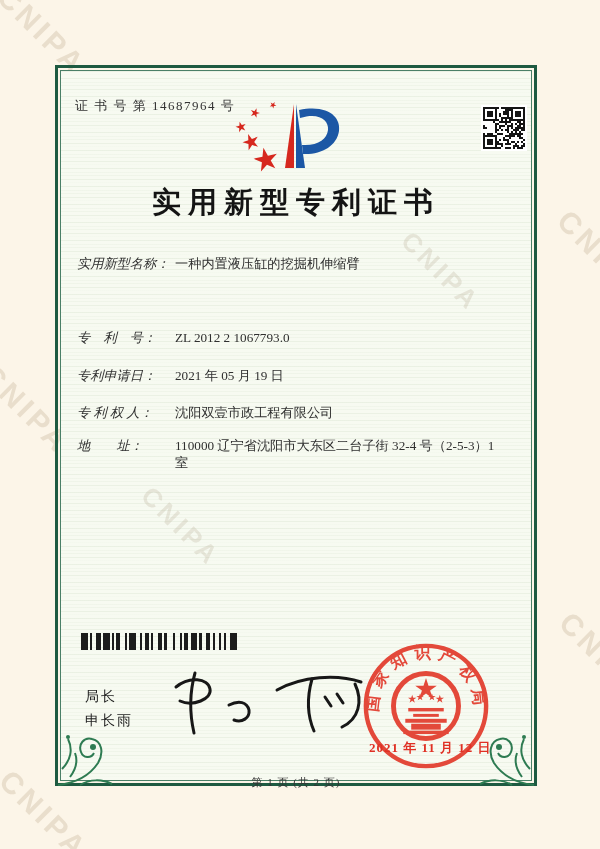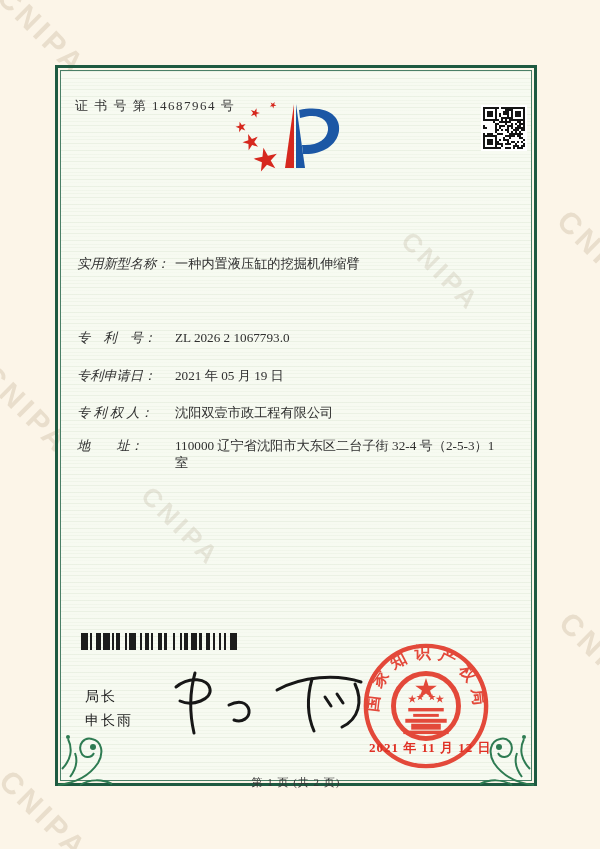--- a/index.html
+++ b/index.html
@@ -319,26 +319,27 @@
           <div style="grid-area: 21 / 9;"></div>
           <div style="grid-area: 21 / 12;"></div>
           <div style="grid-area: 21 / 13;"></div>
           <div style="grid-area: 21 / 14;"></div>
           <div style="grid-area: 21 / 16;"></div>
           <div style="grid-area: 21 / 18;"></div>
           <div style="grid-area: 21 / 19;"></div>
           <div style="grid-area: 21 / 20;"></div>
         </div>
 
+      <div class="title">实用新型专利证书</div>
 
       <div class="frow" style="top:184px">
         <span class="flabel">实用新型名称：</span><span class="fvalue">一种内置液压缸的挖掘机伸缩臂</span>
       </div>
       <div class="frow" style="top:258px">
-        <span class="flabel">专　利　号：</span><span class="fvalue">ZL 2026 2 1067793.0</span>
+        <span class="flabel">专　利　号：</span><span class="fvalue">ZL 2012 2 1067793.0</span>
       </div>
       <div class="frow" style="top:296px">
         <span class="flabel">专利申请日：</span><span class="fvalue">2021 年 05 月 19 日</span>
       </div>
       <div class="frow" style="top:333px">
         <span class="flabel">专 利 权 人：</span><span class="fvalue">沈阳双壹市政工程有限公司</span>
       </div>
       <div class="frow" style="top:366px">
         <span class="flabel">地　　址：</span><span class="fvalue" style="width:330px">110000 辽宁省沈阳市大东区二台子街 32-4 号（2-5-3）1 室</span>
       </div>

